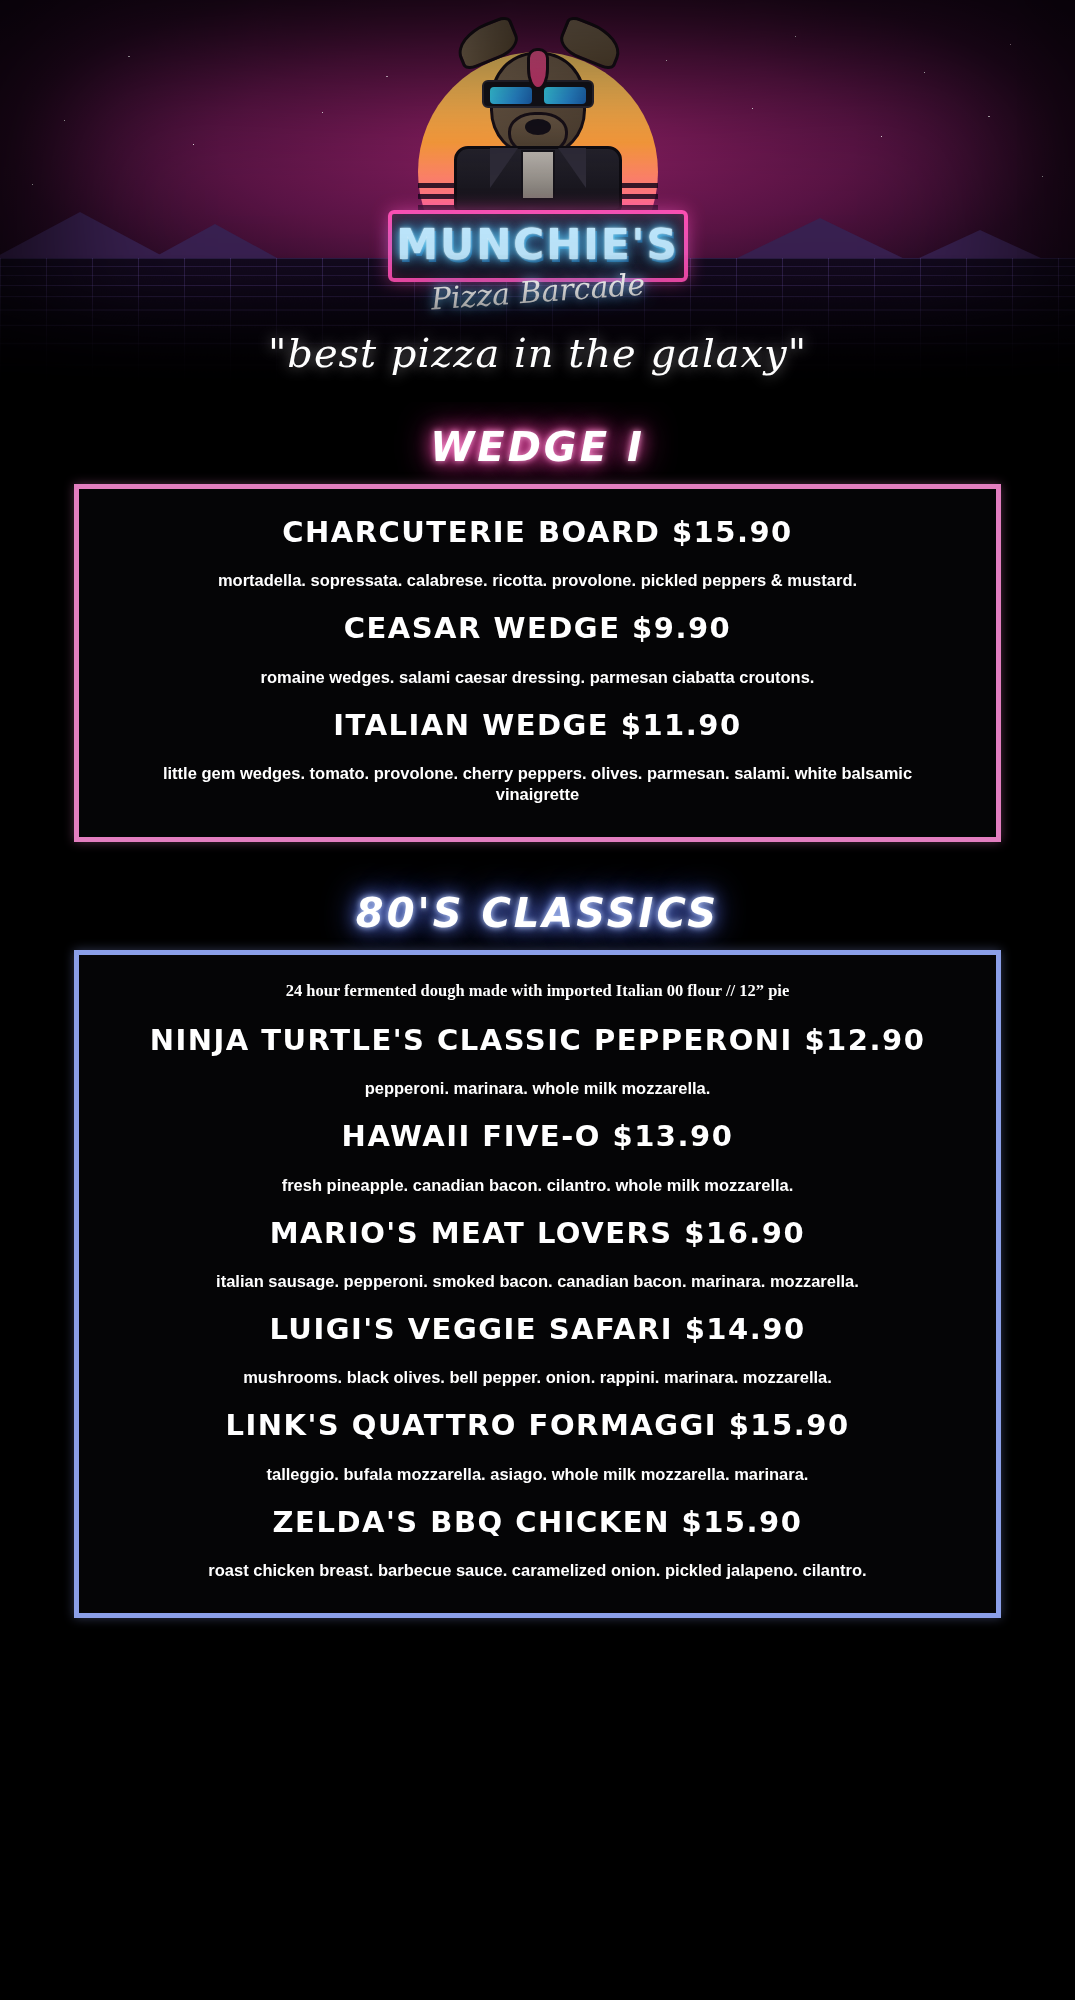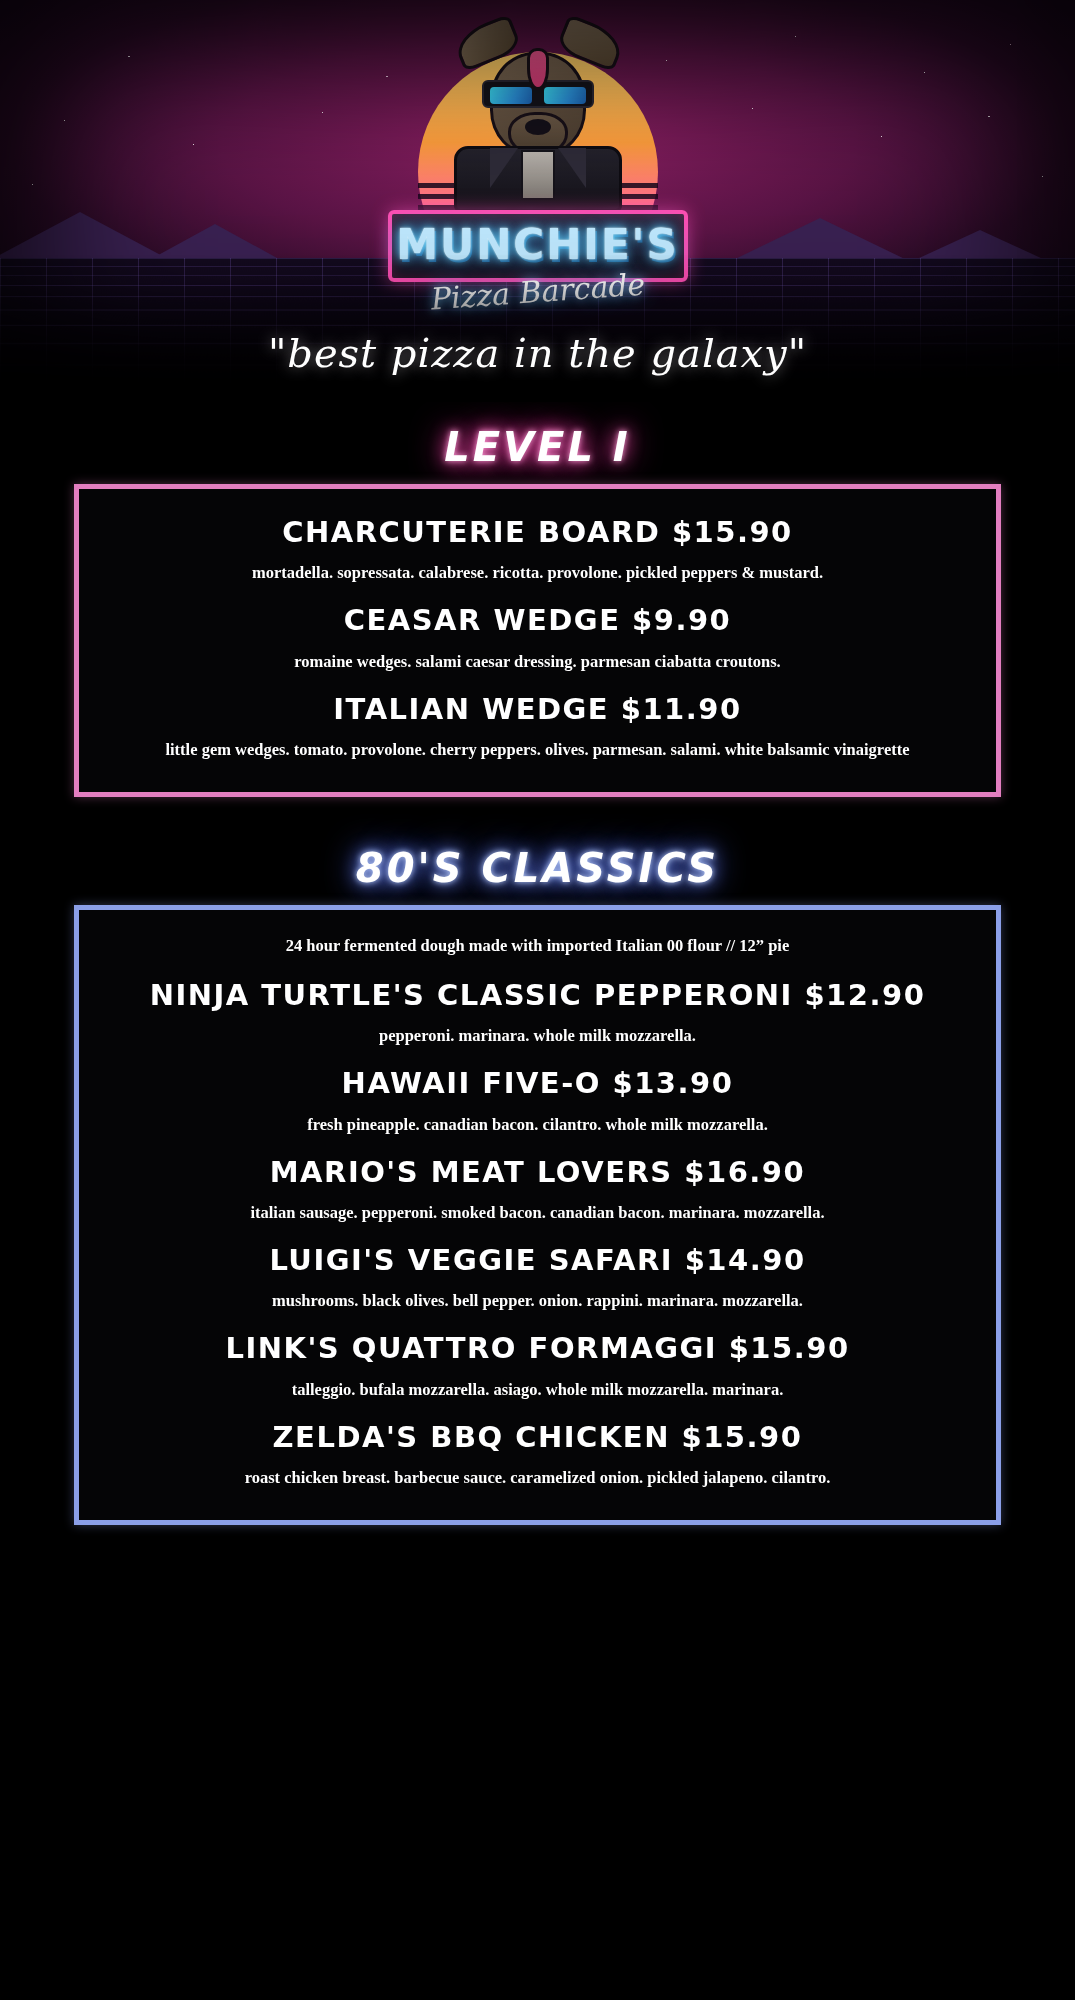--- a/index.html
+++ b/index.html
@@ -274,23 +274,22 @@
     font-size: 29px;
     letter-spacing: 1.5px;
     color: #ffffff;
     text-transform: uppercase;
     line-height: 1.18;
   }
   .item-desc {
     font-size: 16.5px;
     font-weight: 700;
     color: #ffffff;
-    margin-top: 13px;
+    margin-top: 21px;
     line-height: 1.28;
-    font-family: Liberation Serif, serif;
   }
   .spacer-lg { height: 26px; }
 </style>
 </head>
 <body>
 
 <div class="hero">
   <div class="stars"></div>
   <div class="sun"></div>
 
@@ -326,21 +325,21 @@
   </div>
 
   <div class="hero-vignette"></div>
   <div class="hero-fade-bottom"></div>
   <div class="tagline">"best pizza in the galaxy"</div>
 </div>
 
 <div class="content">
 
   <div class="section">
-    <div class="section-title pink">LEVEL I</div>
+    <div class="section-title pink">WEDGE I</div>
     <div class="panel pink">
 
       <div class="item">
         <div class="item-name">CHARCUTERIE BOARD $15.90</div>
         <div class="item-desc">mortadella. sopressata. calabrese. ricotta. provolone. pickled peppers &amp; mustard.</div>
       </div>
 
       <div class="item">
         <div class="item-name">CEASAR WEDGE $9.90</div>
         <div class="item-desc">romaine wedges. salami caesar dressing. parmesan ciabatta croutons.</div>

